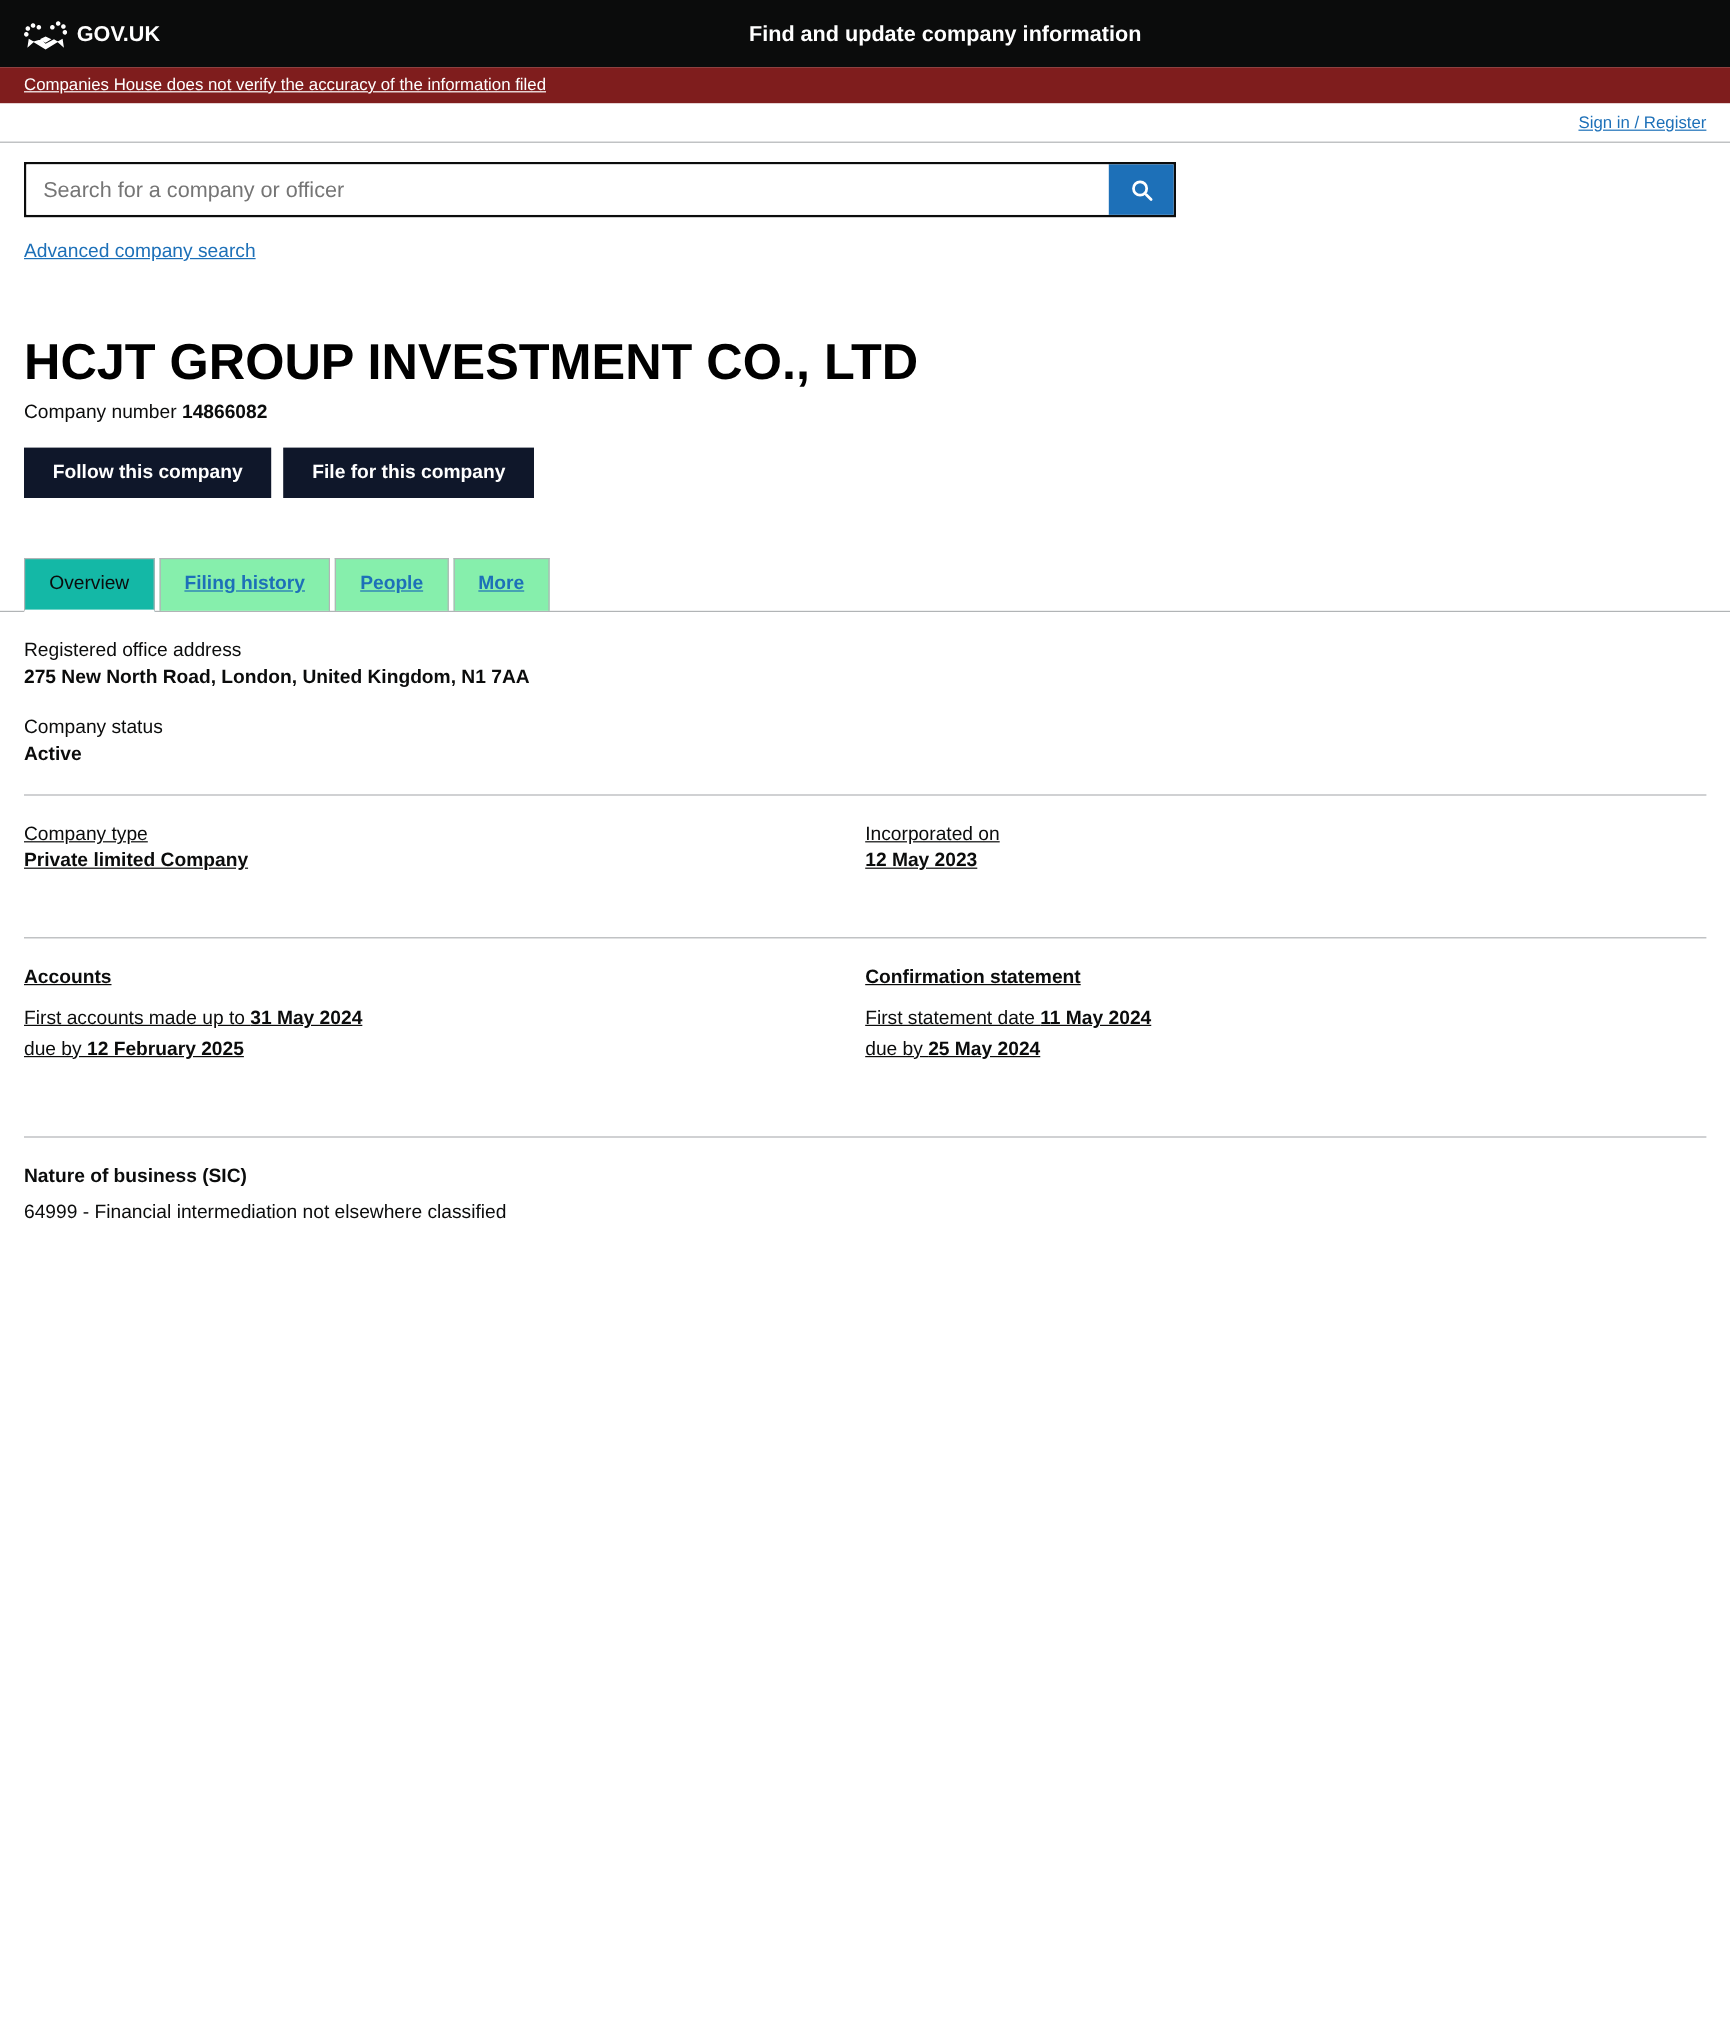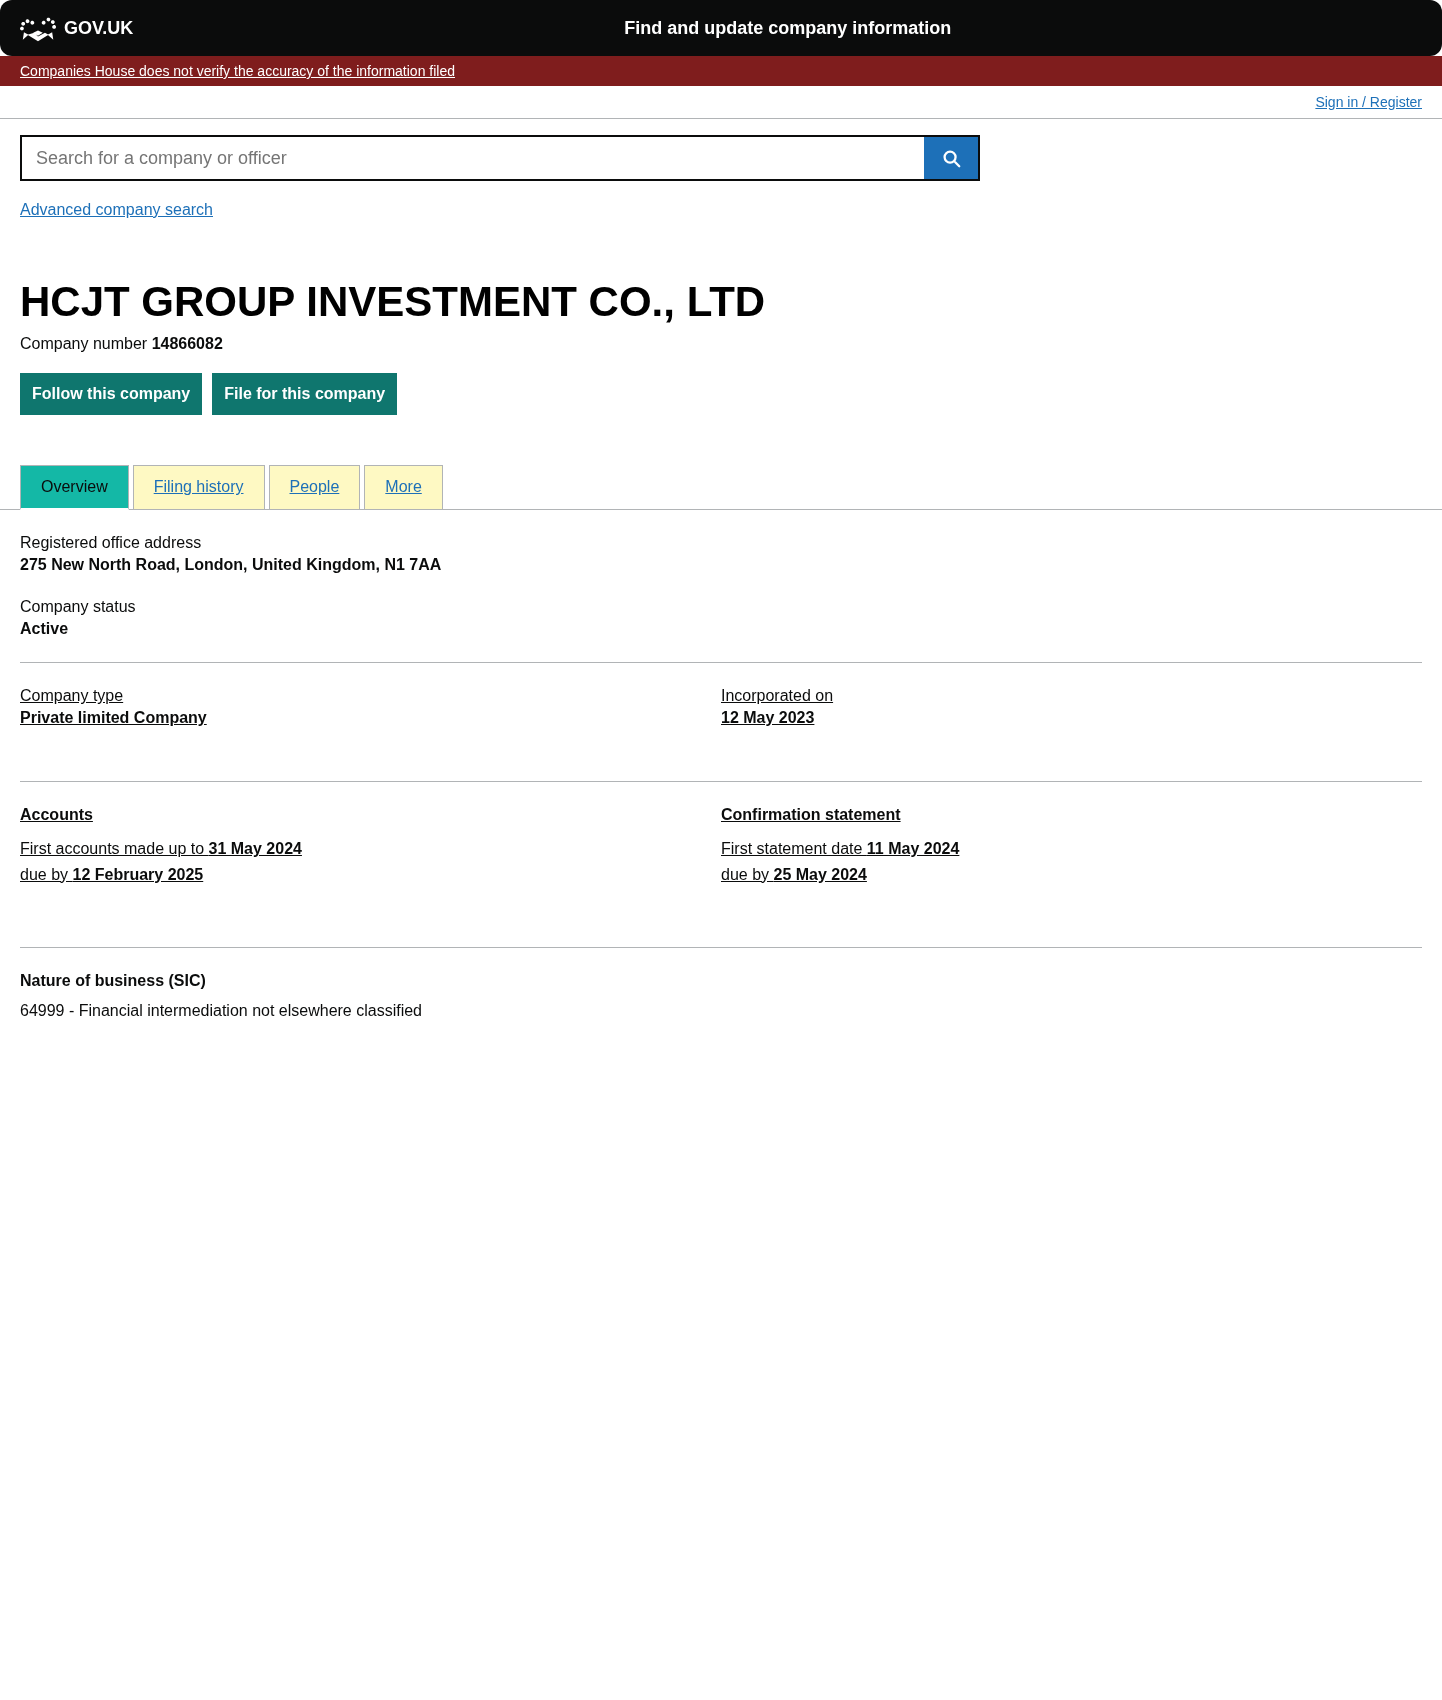--- a/index.html
+++ b/index.html
@@ -5,21 +5,20 @@
     * { margin: 0; padding: 0; box-sizing: border-box; }
     body { font-family: Arial, Helvetica, sans-serif; font-size: 16px; color: #0b0c0c; background: #fff; }
 
     
     .header {
       background: #0b0c0c;
       padding: 12px 20px;
       display: flex;
       align-items: center;
       gap: 20px;
-      border-radius: 12px;
     }
     .header-logo {
       display: flex;
       align-items: center;
       gap: 8px;
       color: #fff;
       font-weight: bold;
       font-size: 18px;
     }
     .crown-icon {
@@ -119,24 +118,24 @@
       color: #0b0c0c;
     }
 
     
     .action-buttons {
       display: flex;
       gap: 10px;
       margin-bottom: 30px;
     }
     .btn-green {
-      background: #0f766e;
+      background: #0f172a;
       color: #fff;
       border: none;
-      padding: 12px 12px;
+      padding: 12px 24px;
       font-size: 16px;
       font-weight: bold;
       cursor: pointer;
       text-decoration: none;
       display: inline-block;
     }
 
     
     .tabs-container {
       border-bottom: 1px solid #b1b4b6;
@@ -146,24 +145,25 @@
     .tabs {
       display: flex;
       gap: 0;
     }
     .tab {
       padding: 12px 20px;
       font-size: 16px;
       cursor: pointer;
       border: 1px solid #b1b4b6;
       border-bottom: none;
-      background: #fef9c3;
+      background: #86efac;
       text-decoration: none;
       color: #0b0c0c;
       margin-right: 4px;
+      font-weight: bold;
     }
     .tab.active {
       background: #14b8a6;
       border-bottom: 2px solid #fff;
       margin-bottom: -1px;
       font-weight: normal;
     }
     .tab:not(.active) {
       text-decoration: underline;
       color: #1d70b8;

